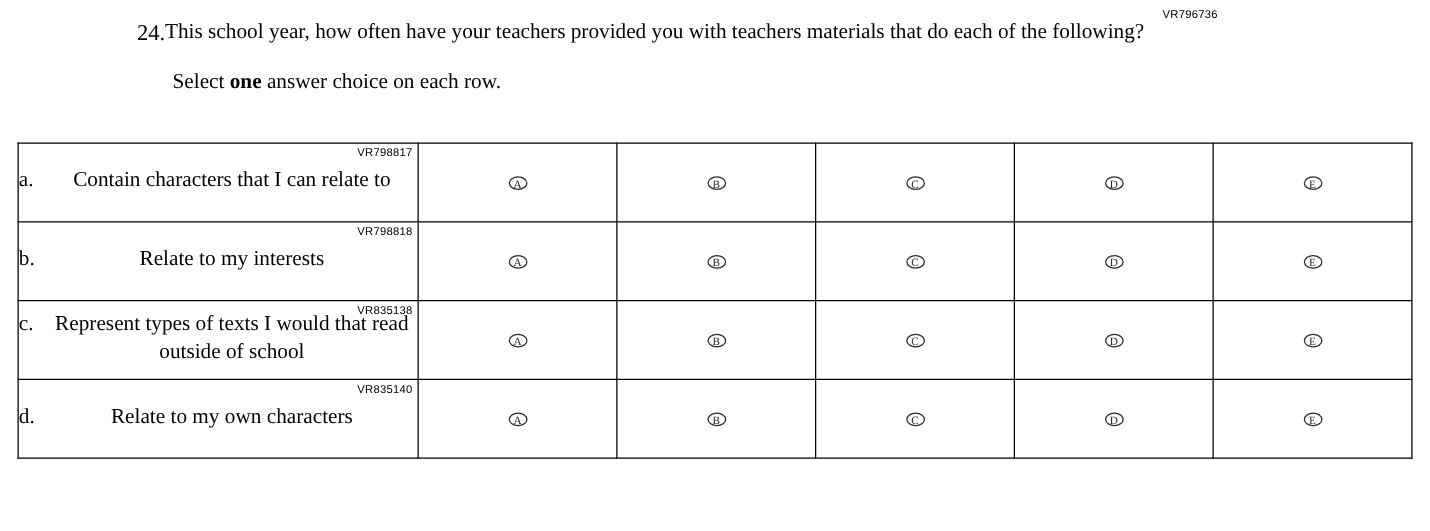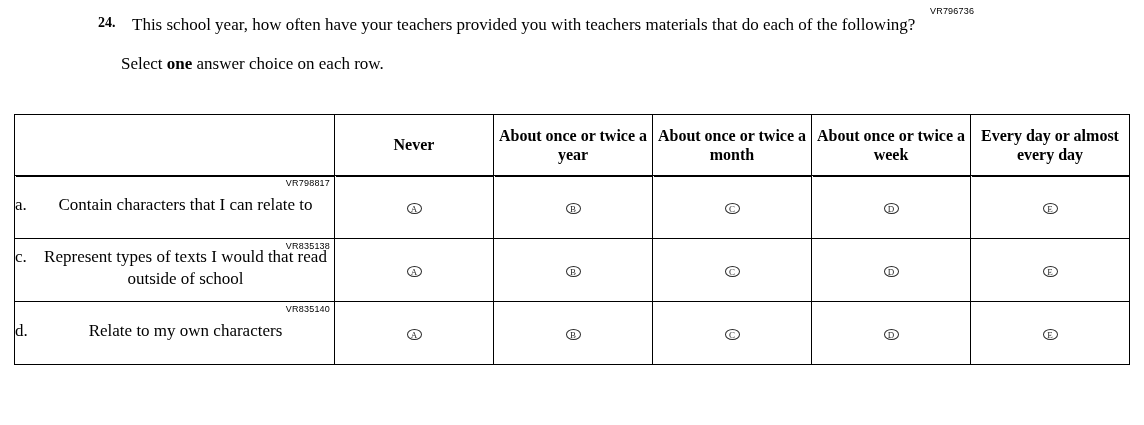--- a/index.html
+++ b/index.html
@@ -34,33 +34,34 @@
     position: absolute;
     top: 14px;
     left: 98px;
     width: 820px;
   }
   .q-row {
     display: flex;
     align-items: flex-start;
   }
   .q-number {
-    font-weight: bold;
-    font-size: 14px;
+    font-weight: normal;
+    font-size: 18px;
     width: 34px;
     flex: none;
     line-height: 1.35;
+    text-align: right;
   }
   .q-text {
     font-size: 17px;
     line-height: 1.35;
   }
   .q-instruction {
     margin-top: 16px;
-    margin-left: 23px;
+    margin-left: 40px;
     font-size: 17px;
     line-height: 1.35;
   }
   .q-instruction b { font-weight: bold; }
 
   
   .grid {
     position: absolute;
     top: 114px;
     left: 14px;
@@ -160,44 +161,50 @@
   <table class="grid">
     <colgroup>
       <col class="c-stem">
       <col class="c-opt">
       <col class="c-opt">
       <col class="c-opt">
       <col class="c-opt">
       <col class="c-opt">
     </colgroup>
     <tbody>
-        <tr class="hdr-row">
-      <td class="header-cell header-stem dbl-bottom"></td>
-      <td class="header-cell dbl-bottom">Never</td>
-      <td class="header-cell dbl-bottom">About once or twice a year</td>
-      <td class="header-cell dbl-bottom">About once or twice a month</td>
-      <td class="header-cell dbl-bottom">About once or twice a week</td>
-      <td class="header-cell dbl-bottom">Every day or almost every day</td>
-    </tr>
 
     <tr>
       <td class="stem-cell">
         <span class="stem-code">VR798817</span>
         <div class="stem-inner">
           <span class="stem-letter">a.</span>
           <span class="stem-label">Contain characters that I can relate to</span>
         </div>
       </td>
       <td class="bubble-cell"><span class="bubble">A</span></td>
       <td class="bubble-cell"><span class="bubble">B</span></td>
       <td class="bubble-cell"><span class="bubble">C</span></td>
       <td class="bubble-cell"><span class="bubble">D</span></td>
       <td class="bubble-cell"><span class="bubble">E</span></td>
     </tr>
 
+    <tr>
+      <td class="stem-cell">
+        <span class="stem-code">VR798818</span>
+        <div class="stem-inner">
+          <span class="stem-letter">b.</span>
+          <span class="stem-label">Relate to my interests</span>
+        </div>
+      </td>
+      <td class="bubble-cell"><span class="bubble">A</span></td>
+      <td class="bubble-cell"><span class="bubble">B</span></td>
+      <td class="bubble-cell"><span class="bubble">C</span></td>
+      <td class="bubble-cell"><span class="bubble">D</span></td>
+      <td class="bubble-cell"><span class="bubble">E</span></td>
+    </tr>
 
     <tr>
       <td class="stem-cell">
         <span class="stem-code">VR835138</span>
         <div class="stem-inner">
           <span class="stem-letter">c.</span>
           <span class="stem-label">Represent types of texts I would that read outside of school</span>
         </div>
       </td>
       <td class="bubble-cell"><span class="bubble">A</span></td>

